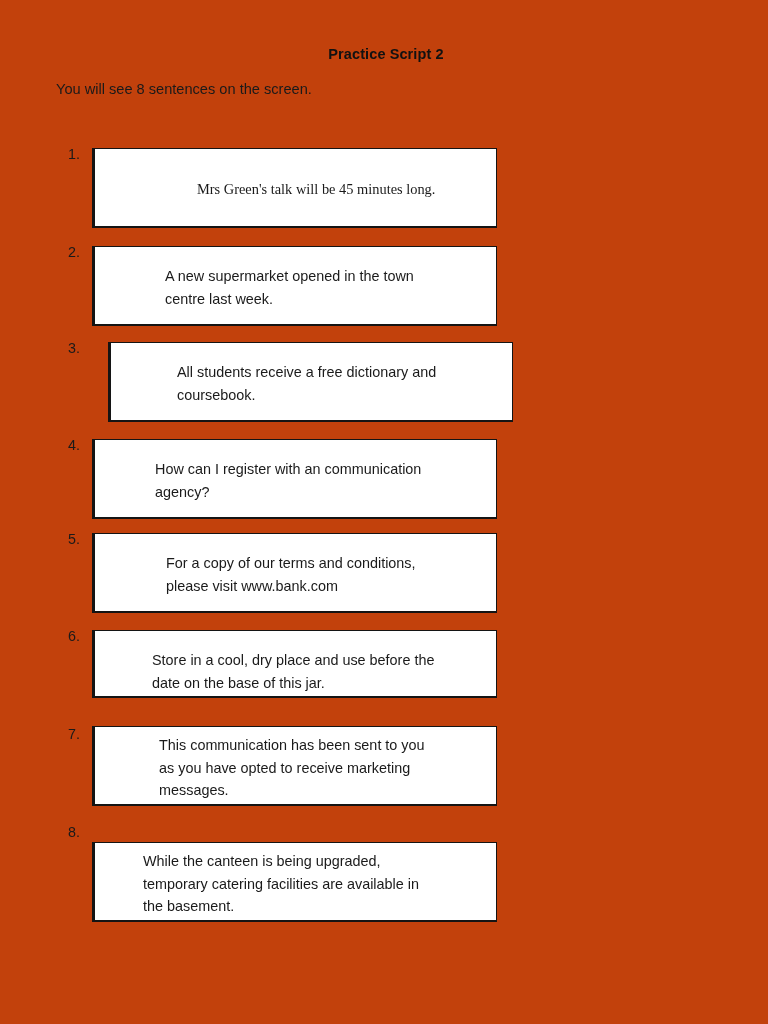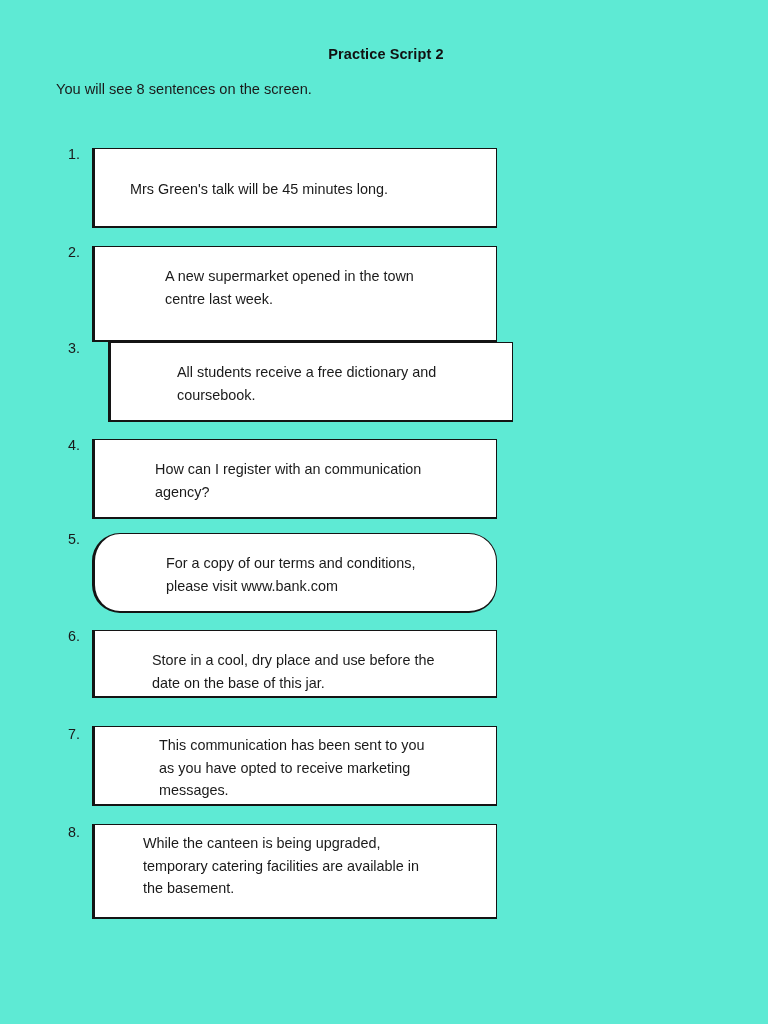--- a/index.html
+++ b/index.html
@@ -13,21 +13,21 @@
     font-family: "Liberation Sans", sans-serif;
     color: #1a1a1a;
     position: relative;
     overflow: hidden;
   }
 
   .page {
     position: relative;
     width: 768px;
     height: 1024px;
-    background: #5eead4;
+    background: #c2410c;
   }
 
   
   .doc-title {
     position: absolute;
     left: 0;
     top: 46px;
     width: 768px;
     text-align: center;
     font-size: 14.5px;
@@ -89,48 +89,48 @@
   .box-text {
     font-size: 14.4px;
     line-height: 22.5px;
     color: #1a1a1a;
     white-space: pre-wrap;
   }
 
   
   .item-1 { top: 146px; }
   .item-1 .sentence-box { top: 2px; height: 80px; }
-  .item-1 .box-text { padding: 29px 0 0 35px; }
+  .item-1 .box-text { padding: 29px 0 0 102px; font-family: Liberation Serif, serif; }
 
   .item-2 { top: 244px; }
-  .item-2 .sentence-box { top: 2px; height: 96px; }
+  .item-2 .sentence-box { top: 2px; height: 80px; }
   .item-2 .box-text { padding: 18px 0 0 70px; }
 
   .item-3 { top: 340px; }
   .item-3 .sentence-box { top: 2px; height: 80px; margin-left: 16px; }
   .item-3 .box-text { padding: 18px 0 0 66px; }
 
   .item-4 { top: 437px; }
   .item-4 .sentence-box { top: 2px; height: 80px; }
   .item-4 .box-text { padding: 18px 0 0 60px; }
 
   .item-5 { top: 531px; }
-  .item-5 .sentence-box { top: 2px; height: 80px; border-radius: 28px; }
+  .item-5 .sentence-box { top: 2px; height: 80px; }
   .item-5 .box-text { padding: 18px 0 0 71px; }
 
   .item-6 { top: 628px; }
   .item-6 .sentence-box { top: 2px; height: 68px; }
   .item-6 .box-text { padding: 18px 0 0 57px; }
 
   .item-7 { top: 726px; }
   .item-7 .sentence-box { top: 0px; height: 80px; }
   .item-7 .box-text { padding: 7px 0 0 64px; }
 
   .item-8 { top: 824px; }
-  .item-8 .sentence-box { top: 0px; height: 95px; }
+  .item-8 .sentence-box { top: 18px; height: 80px; }
   .item-8 .box-text { padding: 7px 0 0 48px; }
 </style>
 </head>
 <body>
 
 <div class="page">
 
   <div class="doc-title">Practice Script 2</div>
 
   <div class="intro-line intro-1">You will see 8 sentences on the screen.</div>

